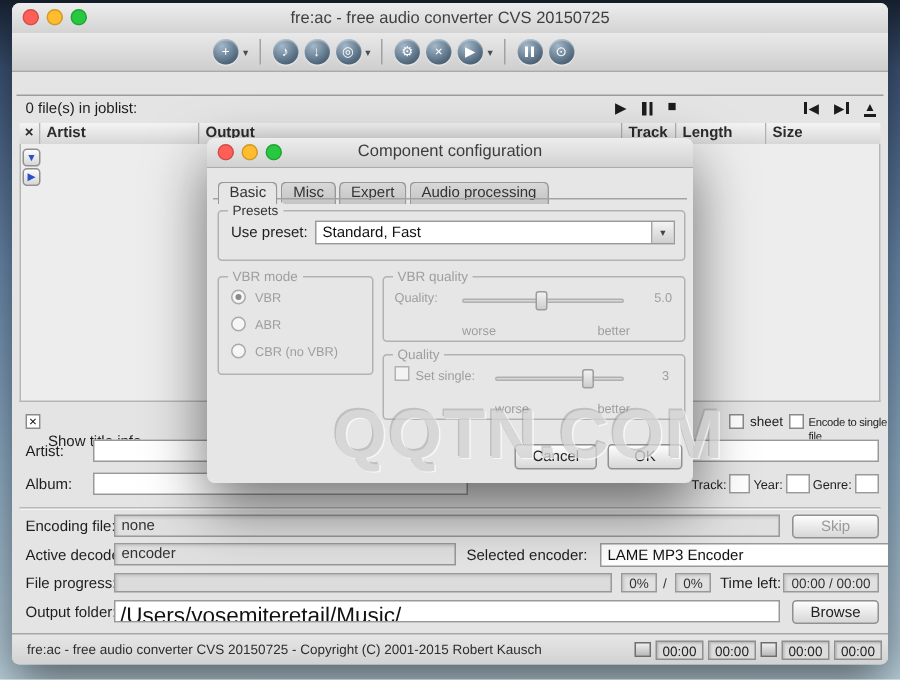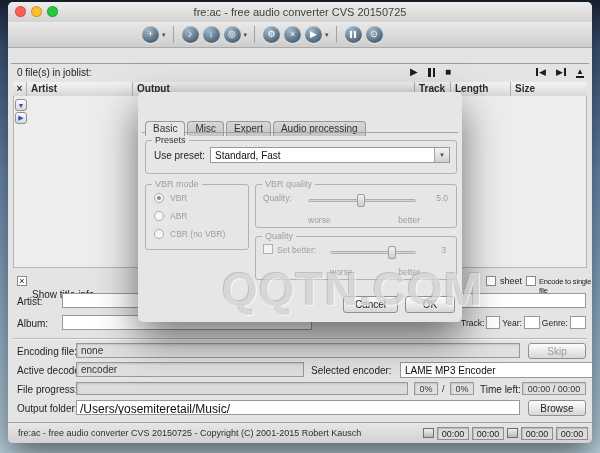--- a/index.html
+++ b/index.html
@@ -25,21 +25,21 @@
   .wbars i{width:2px;height:7px;background:#fff;display:block}
   .tabrow{position:absolute;left:0;top:46px;right:0;height:16px}
   .wtab{position:relative;display:inline-block;font-size:10px;color:#333;padding:1px 8px 2px;margin-right:2px;
         border:1px solid #989898;border-bottom:none;border-radius:4px 4px 0 0;
         background:linear-gradient(#d9d9d9,#c3c3c3);top:1px}
   .wtab.active{background:linear-gradient(#f3f3f3,#e2e2e2);z-index:2}
   .tabline{position:absolute;left:3px;right:3px;top:61px;height:1px;background:#9c9c9c}
   .lbl{font-size:10px;color:#1e1e1e;white-space:nowrap}
   .gray{color:#9e9e9e}
   .sunken{background:#e0e0e0;border:1px solid #999;box-shadow:inset 1px 1px 2px rgba(0,0,0,.12);box-sizing:border-box}
-  .input{background:#fff;border:1px solid #999;box-sizing:border-box;font-size:12px;color:#111;
+  .input{background:#fff;border:1px solid #999;box-sizing:border-box;font-size:15px;color:#111;
          padding:1px 3px;white-space:nowrap;overflow:hidden}
   .btn{background:linear-gradient(#fdfdfd,#d7d7d7);border:1px solid #909090;border-radius:3px;
        font-size:10px;color:#222;display:flex;align-items:center;justify-content:center;box-sizing:border-box}
   .chk{width:10px;height:10px;background:#fff;border:1px solid #8a8a8a;font-size:9px;line-height:9px;
        text-align:center;color:#111;box-sizing:border-box}
   .dd{background:#fff;border:1px solid #999;box-sizing:border-box;position:relative;
       font-size:10px;color:#111;display:flex;align-items:center;padding-left:4px;white-space:nowrap;overflow:hidden}
   .ddbtn{position:absolute;right:0;top:0;bottom:0;width:14px;border-left:1px solid #a5a5a5;
          background:linear-gradient(#f4f4f4,#cfcfcf);display:flex;align-items:center;justify-content:center;font-size:7px;color:#444}
   .hdrcell{border-right:1px solid #b1b1b1;font-size:10px;font-weight:bold;color:#2c2c2c;
@@ -198,20 +198,26 @@
       <span class="timebox">00:00</span>
       <span class="timebox">00:00</span>
       <span class="sbicon"></span>
       <span class="timebox">00:00</span>
       <span class="timebox">00:00</span>
     </div>
   </div>
 </div>
 
 <div class="dialog">
+  <div class="dtitlebar">
+    <div class="tl" style="left:7px;top:4px;background:#ff5f57"></div>
+    <div class="tl" style="left:23px;top:4px;background:#febc2e"></div>
+    <div class="tl" style="left:39px;top:4px;background:#28c840"></div>
+    <div class="dtitle">Component configuration</div>
+  </div>
 
   <div class="abs" style="left:7px;top:25px;height:16px">
     <span class="dtab active">Basic</span><span class="dtab">Misc</span><span class="dtab">Expert</span><span class="dtab">Audio processing</span>
   </div>
   <div class="dtabline"></div>
 
   <div class="grp" style="left:7px;top:48px;width:310px;height:32px">
     <span class="legend">Presets</span>
     <span class="abs" style="left:8px;top:9px;font-size:10px;color:#1e1e1e">Use preset:</span>
     <div class="dd" style="position:absolute;left:64px;top:6px;right:6px;height:16px">
@@ -243,21 +249,21 @@
       <div class="slthumb" style="left:48px"></div>
     </div>
     <span class="abs tiny" style="right:8px;top:8px">5.0</span>
     <span class="abs tiny" style="left:52px;bottom:2px">worse</span>
     <span class="abs tiny" style="right:36px;bottom:2px">better</span>
   </div>
 
   <div class="grp" style="left:117px;top:144px;width:200px;height:42px">
     <span class="legend gray">Quality</span>
     <span class="abs chk" style="left:7px;top:7px;border-color:#b0b0b0;background:#f3f3f3"></span>
-    <span class="abs tiny" style="left:21px;top:8px">Set better:</span>
+    <span class="abs tiny" style="left:21px;top:8px">Set single:</span>
     <div class="sltrack" style="left:74px;top:14px;width:86px">
       <div class="slthumb" style="left:57px"></div>
     </div>
     <span class="abs tiny" style="right:10px;top:8px">3</span>
     <span class="abs tiny" style="left:74px;bottom:2px">worse</span>
     <span class="abs tiny" style="right:36px;bottom:2px">better</span>
   </div>
 
   <div class="abs btn" style="left:205px;top:204px;width:55px;height:17px">Cancel</div>
   <div class="abs btn" style="left:267px;top:204px;width:50px;height:17px">OK</div>

